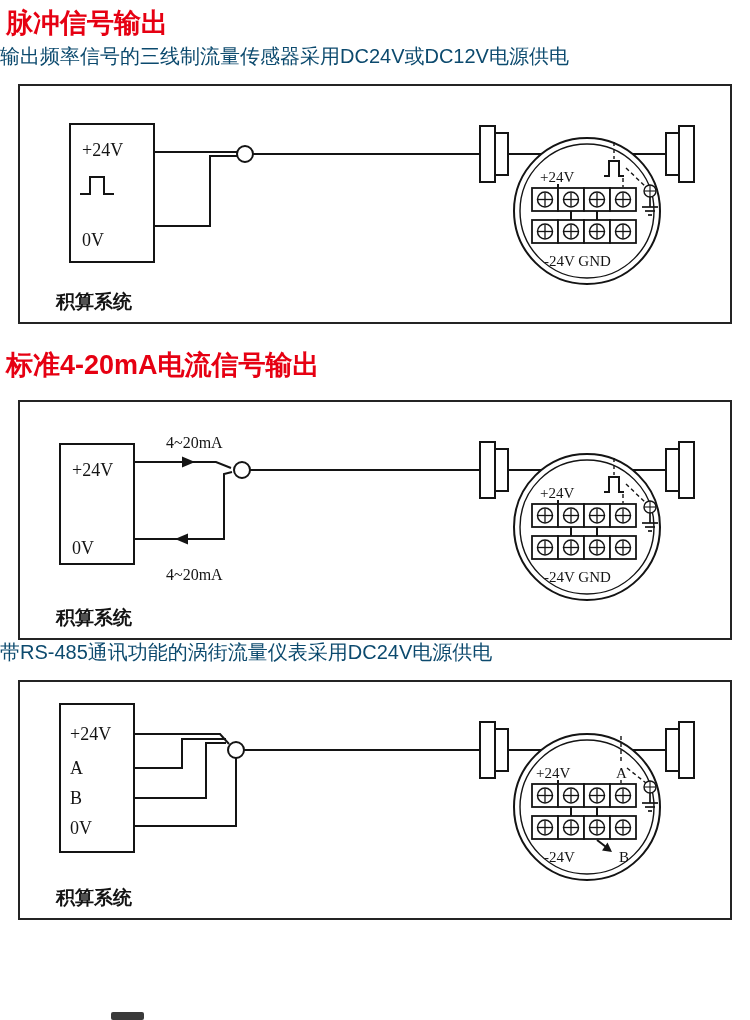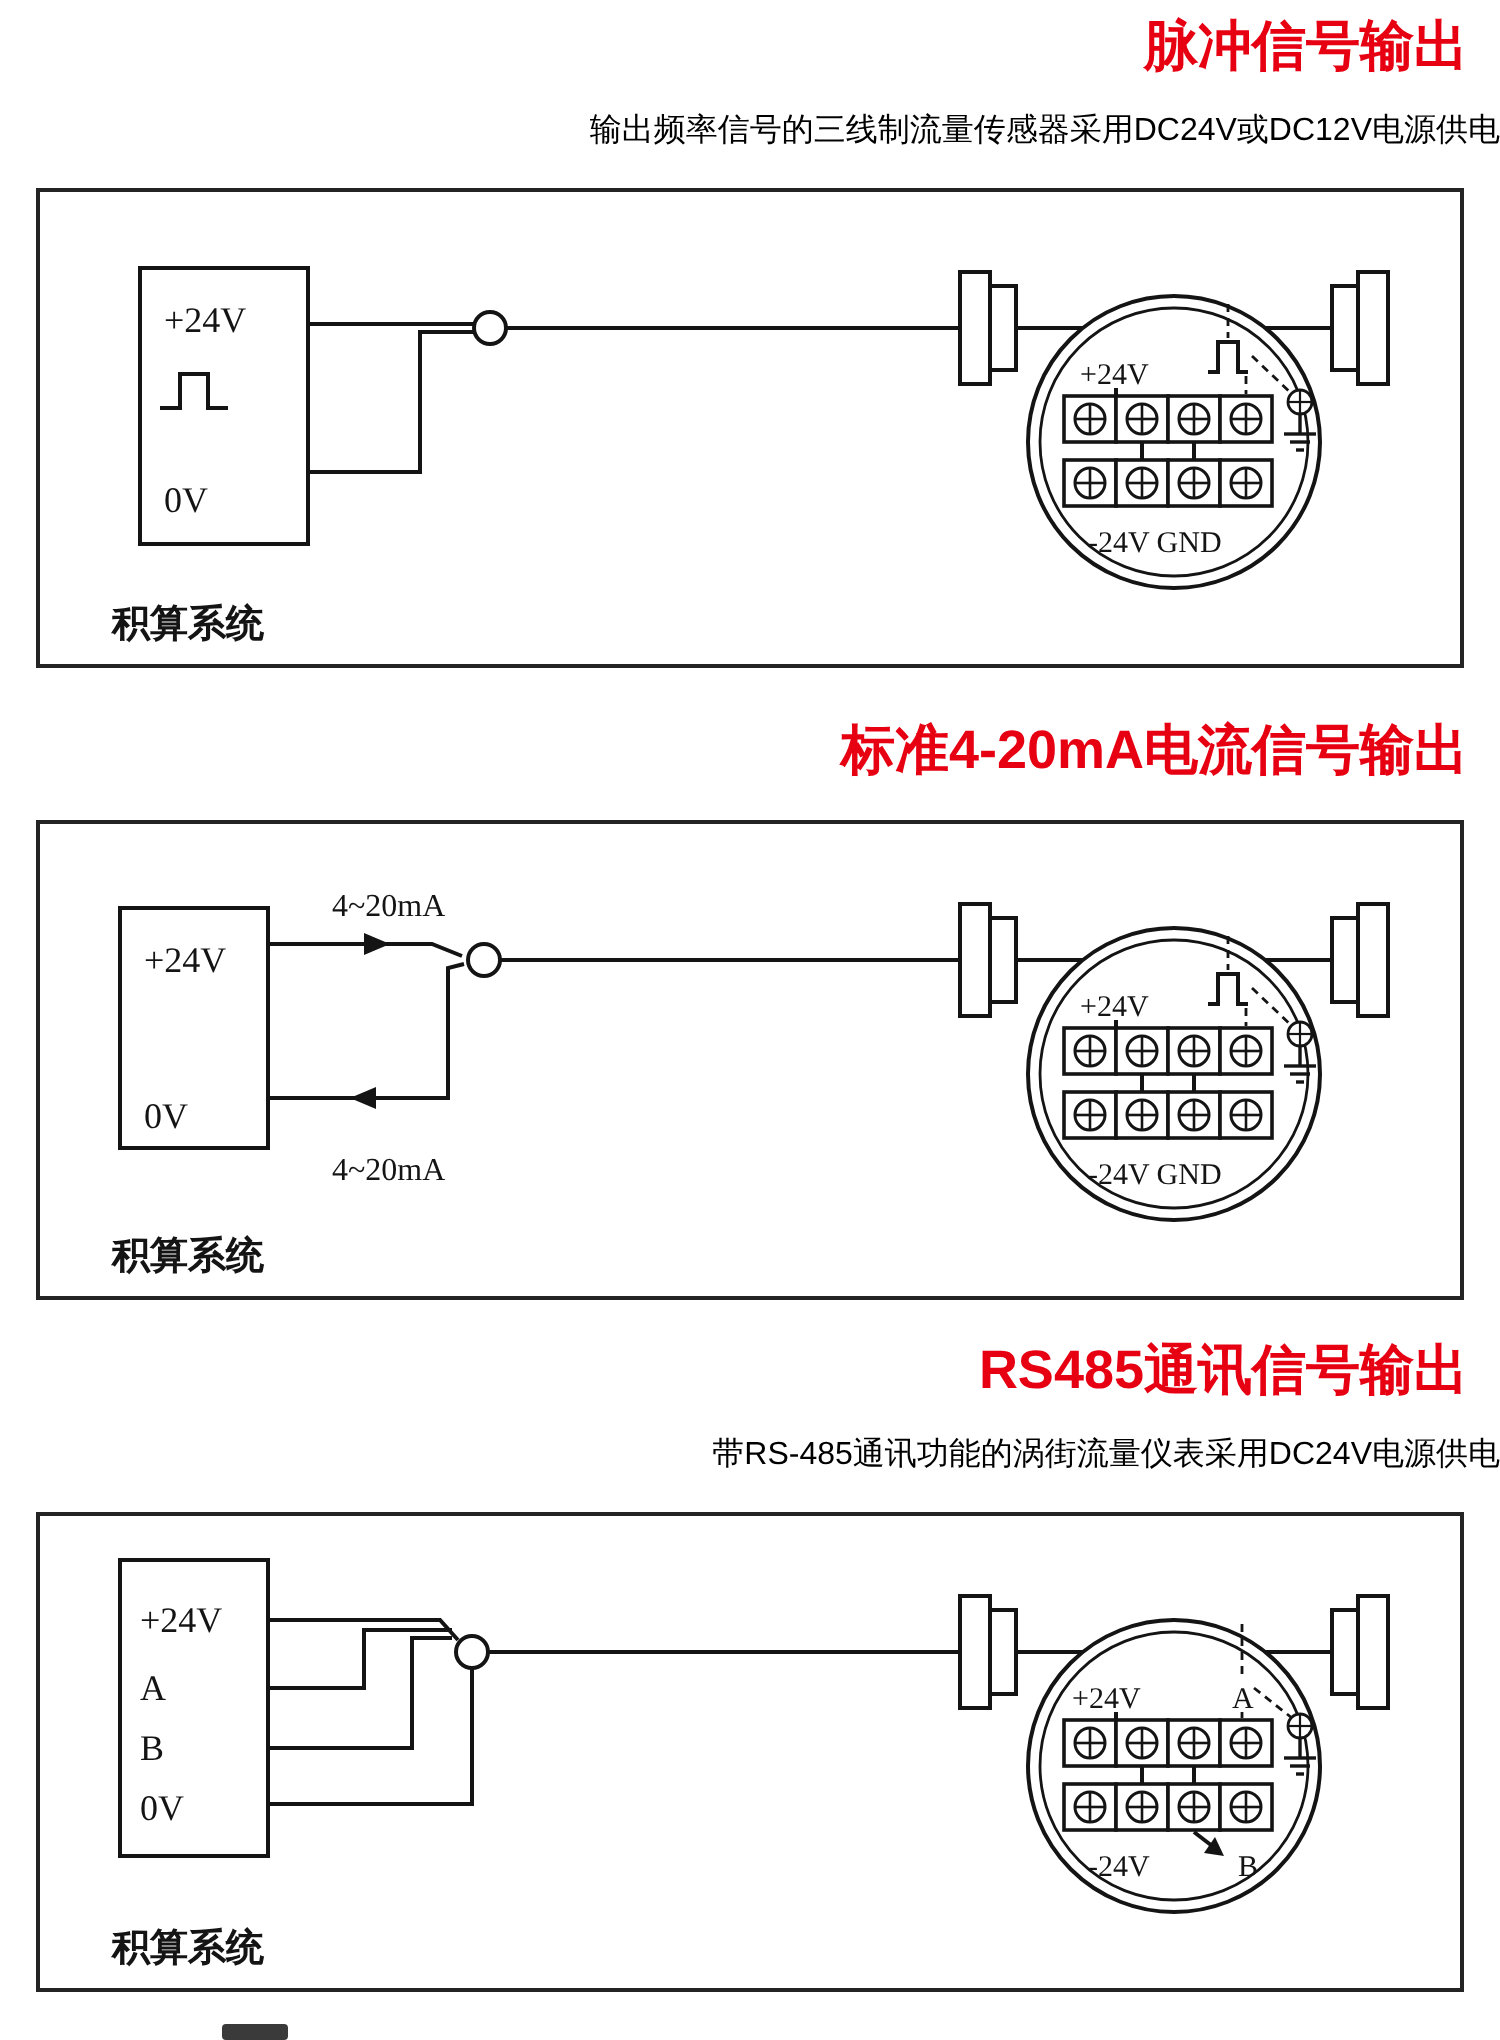--- a/index.html
+++ b/index.html
@@ -5,31 +5,31 @@
   * { box-sizing: border-box; }
   html, body { margin: 0; padding: 0; }
   body {
     width: 750px; height: 1020px;
     background: #ffffff;
     font-family: "Liberation Sans", "DejaVu Sans", sans-serif;
     position: relative;
     overflow: hidden;
   }
   .title {
-    text-align: right;
+    text-align: left;
     color: #e60012;
     font-size: 27px;
     line-height: 34px;
     font-weight: 700;
-    margin: 16px;
+    margin: 6px;
   }
   .subtitle {
-    text-align: right;
-    color: #000000;
-    font-size: 16px;
+    text-align: left;
+    color: #0c4a6e;
+    font-size: 20px;
     line-height: 20px;
     margin: 2px 0 0 0;
   }
   .mt6  { margin-top: 6px; }
   .mt24 { margin-top: 24px; }
   .mt18 { margin-top: 18px; }
   .diagram-box {
     margin: 18px 18px 0 18px;
     width: 714px;
     height: 240px;
@@ -193,21 +193,20 @@
         <text class="meterlabel" x="524" y="180">-24V GND</text>
         <use href="#groundsym" x="630" y="121"></use>
       </g>
 
       <text class="syslabel" x="36" y="222">积算系统</text>
     </svg>
   </div>
 </section>
 
 <section>
-  <h2 class="title mt18">RS485通讯信号输出</h2>
   <p class="subtitle">带RS-485通讯功能的涡街流量仪表采用DC24V电源供电</p>
 
   <div class="diagram-box">
     <svg width="710" height="236" viewBox="0 0 710 236" xmlns="http://www.w3.org/2000/svg">
 
       <rect class="comp" x="40" y="22" width="74" height="148"></rect>
       <text class="termlabel" x="50" y="58">+24V</text>
       <text class="termlabel" x="50" y="92">A</text>
       <text class="termlabel" x="50" y="122">B</text>
       <text class="termlabel" x="50" y="152">0V</text>

